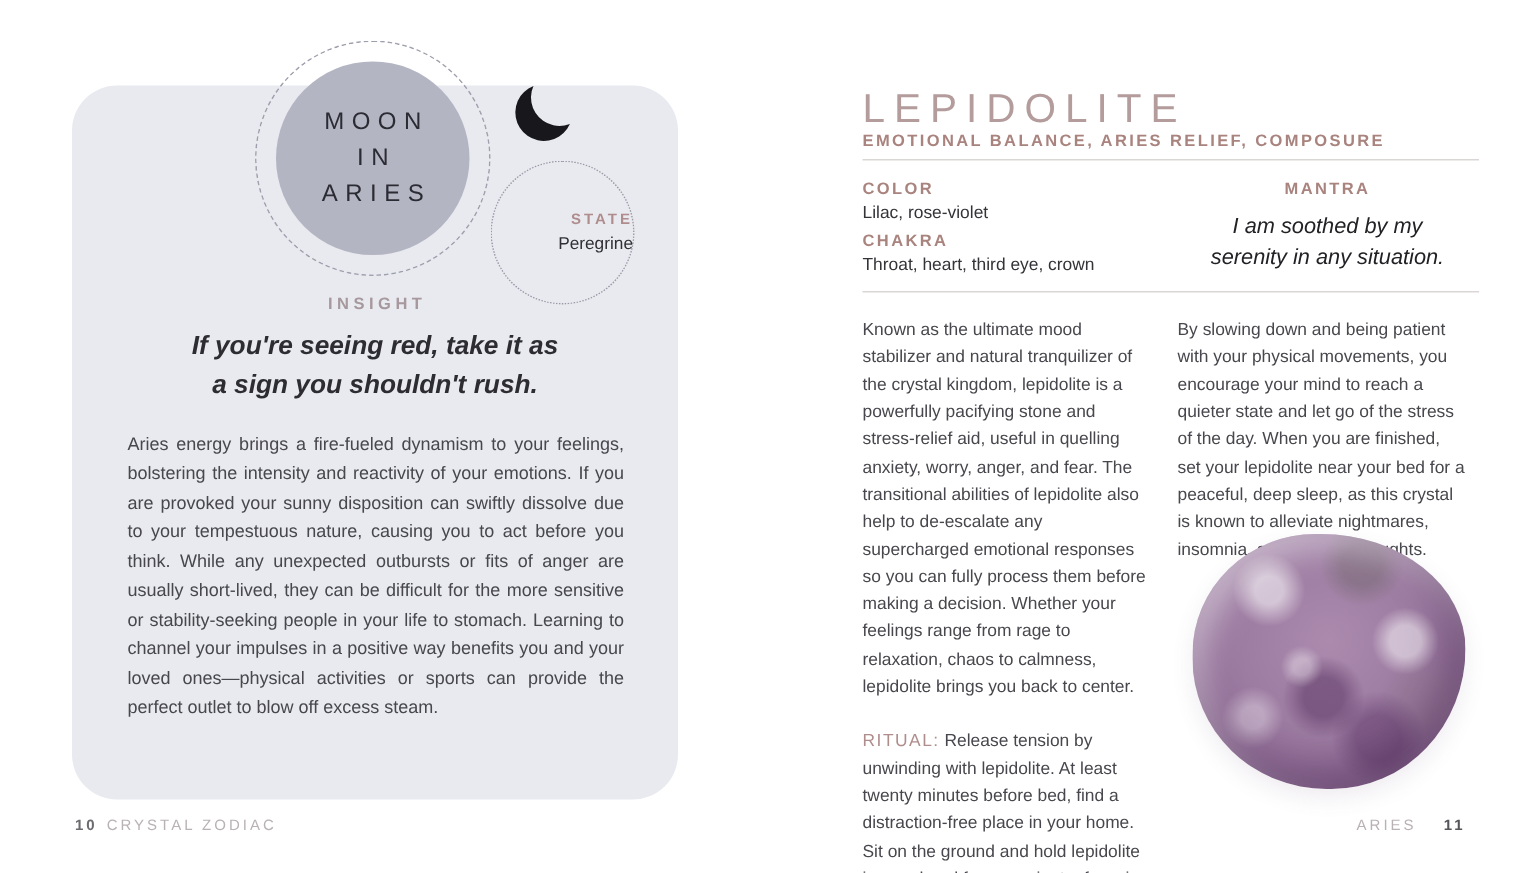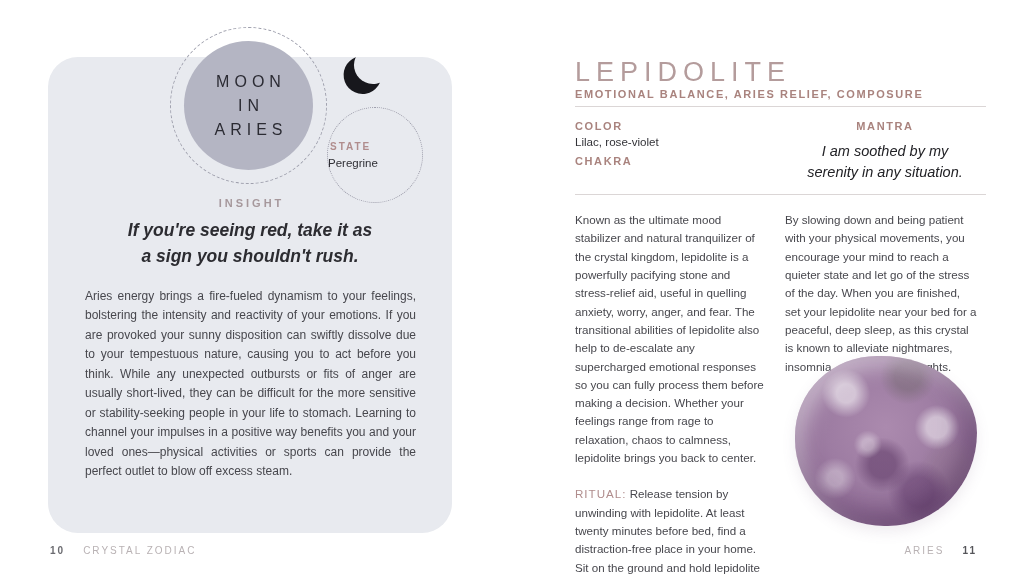--- a/index.html
+++ b/index.html
@@ -15,31 +15,31 @@
   .badge { position:absolute; left:184px; top:41px; width:129px; height:129px;
           background:#b4b5c3; border-radius:50%; display:flex; flex-direction:column;
           align-items:center; justify-content:center; color:#2b2b33;
           font-size:16px; letter-spacing:5px; line-height:1.5; text-indent:5px; }
   .moon-icon { position:absolute; left:354px; top:46px; width:38px; height:38px;
           transform:rotate(-10deg); }
   .moon-icon::before { content:""; position:absolute; inset:0; border-radius:50%;
           box-shadow:-12px 8px 0 0 #17171c; }
   .state-circle { position:absolute; left:327px; top:107px; width:96px; height:96px;
           border:1.5px dotted #9a9aa8; border-radius:50%; display:flex;
-          flex-direction:column; align-items:flex-start; justify-content:center; gap:5px; }
+          flex-direction:column; align-items:flex-end; justify-content:center; gap:5px; }
   .state-label { color:#b08d8d; font-size:10px; font-weight:bold; letter-spacing:2px; text-indent:2px; }
   .state-value { color:#2f2f35; font-size:11.5px; }
   .insight-label { position:absolute; left:48px; top:197px; width:404px; text-align:center;
           color:#a6989c; font-size:11px; font-weight:bold; letter-spacing:3px; text-indent:3px; }
   .quote { position:absolute; left:48px; top:217px; width:404px; text-align:center;
           color:#2c2c31; font-size:17.5px; font-weight:bold; font-style:italic; line-height:1.5; }
   .body-left { position:absolute; left:85px; top:287px; width:331px; text-align:justify;
           color:#47474d; font-size:12px; line-height:1.62; }
   .footer-left { position:absolute; left:50px; top:545px; font-size:10px; letter-spacing:2px; }
-  .footer-left .pagenum { color:#6b6b70; font-weight:bold; margin-right:18px; }
+  .footer-left .pagenum { color:#6b6b70; font-weight:bold; margin-right:6px; }
   .footer-left .booktitle { color:#b9b2b4; }
 
   
   .rp-title { position:absolute; left:575px; top:57px; color:#b49c9c; font-size:27px;
           font-weight:normal; letter-spacing:6px; }
   .rp-subtitle { position:absolute; left:575px; top:88px; color:#a9837e; font-size:11px;
           font-weight:bold; letter-spacing:1.6px; }
   .rule { position:absolute; left:575px; width:411px; height:1px; background:#dbd6d6; }
   .rule-1 { top:106px; }
   .rule-2 { top:194px; }
@@ -114,20 +114,21 @@
   <section>
     <h1 class="rp-title">LEPIDOLITE</h1>
     <div class="rp-subtitle">EMOTIONAL BALANCE, ARIES RELIEF, COMPOSURE</div>
 
     <div class="rule rule-1"></div>
 
     <div class="attr-left">
       <div class="attr-label">COLOR</div>
       <div class="attr-value">Lilac, rose-violet</div>
       <div class="attr-label">CHAKRA</div>
+      <div class="attr-value">Throat, heart, third eye, crown</div>
     </div>
 
     <div class="attr-right">
       <div class="attr-label" style="text-align:center;">MANTRA</div>
       <div class="mantra">
         <span>I am soothed by my</span><br>
         <span>serenity in any situation.</span>
       </div>
     </div>
 

